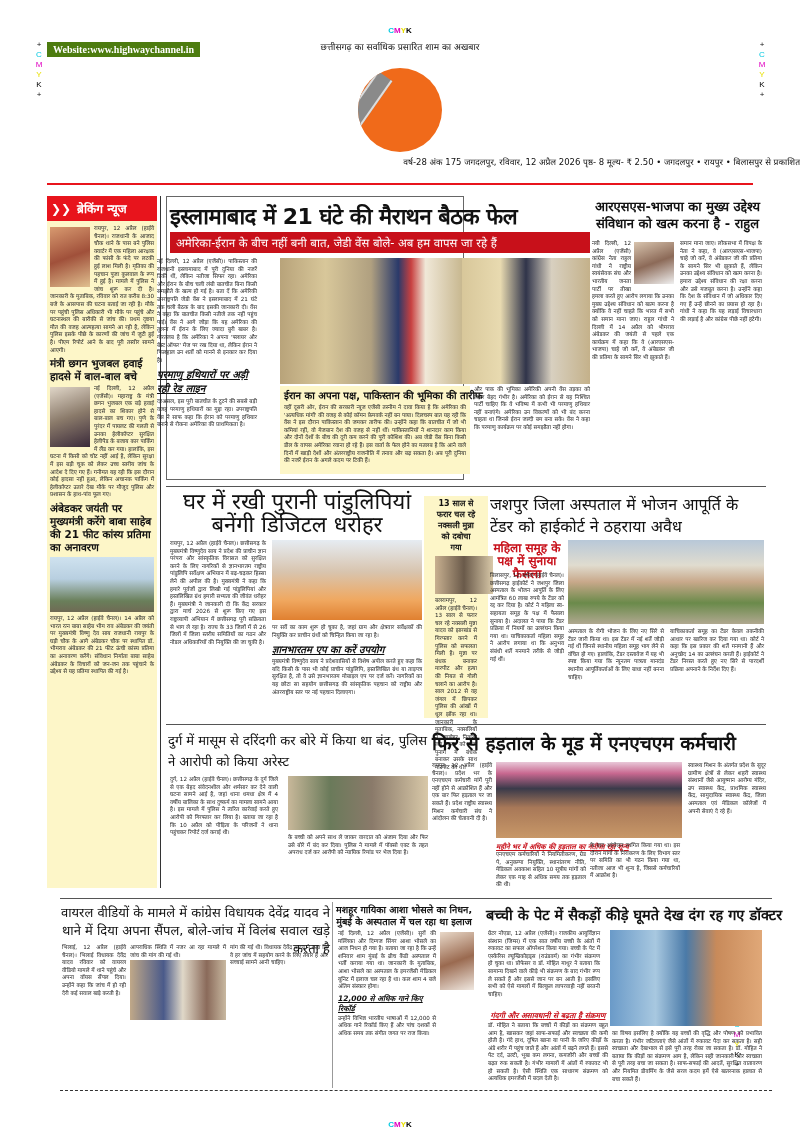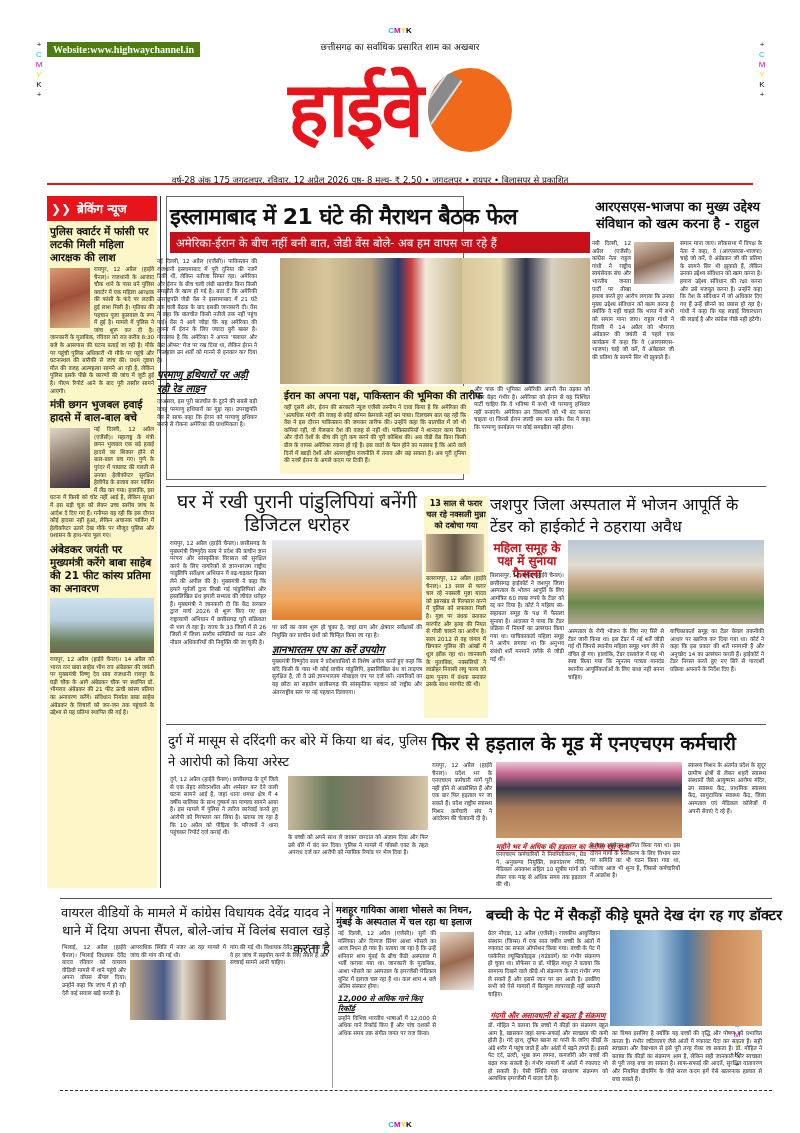--- a/index.html
+++ b/index.html
@@ -7,21 +7,21 @@
   .reg { position: absolute; font-family: "Liberation Sans", sans-serif; font-size: 8px; line-height: 10px; text-align: center; width: 10px; }
   .c { color: #00c8e0; } .m { color: #e000c0; } .y { color: #e8e000; } .k { color: #000; }
   .cmyk-top { position: absolute; top: 26px; left: 0; width: 800px; text-align: center; font-size: 8px; font-weight: bold; font-family: "Liberation Sans", sans-serif; }
   .cmyk-bot { position: absolute; top: 1120px; left: 0; width: 800px; text-align: center; font-size: 8px; font-weight: bold; font-family: "Liberation Sans", sans-serif; }
   .tagline { position: absolute; top: 40px; left: 0; width: 800px; text-align: center; font-size: 9px; }
   .website { position: absolute; top: 42px; left: 47px; background: #4d7c0f; color: #fff; font-family: "Liberation Serif", serif; font-size: 10px; font-weight: bold; padding: 2px 6px; }
   .masthead { position: absolute; top: 60px; left: 0; width: 800px; height: 100px; display: flex; justify-content: center; align-items: center; gap: 6px; }
   .masthead .word { font-size: 76px; font-weight: bold; color: #e8141c; font-family: "DejaVu Sans", sans-serif; letter-spacing: -2px; line-height: 1; }
   .logo-circle { width: 84px; height: 84px; border-radius: 50%; background: #f06a1a; position: relative; overflow: hidden; }
   .logo-road { position: absolute; left: 18px; top: 8px; width: 18px; height: 92px; background: #8a8a8a; transform: rotate(35deg); transform-origin: top center; border-left: 2px solid #ddd; border-right: 2px solid #ddd; }
-  .dateline { position: absolute; top: 174px; left: 0; width: 740px; text-align: center; font-size: 8.5px; }
+  .dateline { position: absolute; top: 156px; left: 0; width: 800px; text-align: right; font-size: 8.5px; }
   .redrule { position: absolute; top: 183px; left: 47px; width: 706px; height: 2px; background: #e8141c; }
 
   .col-left { position: absolute; top: 196px; left: 47px; width: 110px; height: 692px; background: #fdf6c8; padding: 0 3px; }
   .breaking { background: #e8141c; color: #fff; font-size: 12px; font-weight: bold; padding: 4px 4px; margin: 0 -3px 4px -3px; }
   .breaking .arrows { margin-right: 6px; }
   .lhead { font-size: 10.5px; font-weight: bold; line-height: 13px; margin: 3px 0 2px; }
   .body { font-size: 5.6px; line-height: 7.6px; text-align: justify; color: #222; }
   .photo { background: linear-gradient(135deg, #b98a6a, #6e4a3a 60%, #c9a58c); }
   .lphoto1 { float: left; width: 40px; height: 60px; margin: 2px 4px 2px 0; background: linear-gradient(160deg,#d89a70,#a0503a 50%,#e0c090); }
   .lphoto2 { float: left; width: 40px; height: 60px; margin: 2px 4px 2px 0; background: linear-gradient(160deg,#e0d6c8,#8a7a6a 50%,#3a2a3a); }
@@ -39,27 +39,27 @@
   .lead-col3 { position: absolute; top: 386px; left: 474px; width: 116px; }
   .subhead-ul { font-size: 10px; font-weight: bold; font-style: italic; text-decoration: underline; margin: 4px 0 2px; line-height: 14px; }
 
   .rahul-title { position: absolute; top: 198px; left: 590px; width: 175px; font-size: 13px; font-weight: bold; line-height: 17px; text-align: center; }
   .rahul-c1 { position: absolute; top: 240px; left: 592px; width: 82px; }
   .rahul-c2 { position: absolute; top: 240px; left: 680px; width: 82px; }
   .rahul-photo { float: right; width: 40px; height: 42px; margin: 2px 0 2px 3px; background: linear-gradient(160deg,#d8c4ae,#8c6a58 50%,#f0f0f0); }
 
   .hrule { position: absolute; height: 1px; background: #555; }
 
-  .manu-title { position: absolute; top: 490px; left: 168px; width: 258px; text-align: center; font-size: 19px; line-height: 23px; }
+  .manu-title { position: absolute; top: 490px; left: 168px; width: 258px; text-align: center; font-size: 22px; line-height: 23px; }
   .manu-c1 { position: absolute; top: 540px; left: 170px; width: 96px; }
   .manu-photo { position: absolute; top: 540px; left: 272px; width: 150px; height: 80px; background: linear-gradient(180deg,#e6ecf2 0%,#d8c4ae 40%,#f0a860 75%,#e08030 100%); }
   .manu-c2 { position: absolute; top: 624px; left: 272px; width: 150px; }
   .manu-sub { font-size: 10px; font-style: italic; font-weight: bold; text-decoration: underline; margin: 3px 0 2px; }
 
-  .naxal-box { position: absolute; top: 496px; left: 424px; width: 64px; height: 222px; background: #fdf6c8; padding: 2px 2px; }
+  .naxal-box { position: absolute; top: 496px; left: 424px; width: 64px; height: 222px; background: #fdf6c8; padding: 2px 11px; }
   .naxal-title { font-size: 8px; font-weight: bold; line-height: 11px; text-align: center; }
   .naxal-photo { width: 58px; height: 38px; margin: 3px 0; background: linear-gradient(90deg,#c8b090,#6a5a4a 50%,#d8c8a8); }
 
   .jash-title { position: absolute; top: 494px; left: 490px; width: 270px; font-size: 16px; line-height: 22px; }
   .jash-sub { position: absolute; top: 542px; left: 490px; width: 74px; color: #c8101a; font-size: 12px; font-weight: bold; text-align: center; line-height: 13px; }
   .jash-c1 { position: absolute; top: 572px; left: 490px; width: 74px; }
   .jash-photo { position: absolute; top: 540px; left: 568px; width: 196px; height: 84px; background: linear-gradient(180deg,#b8c8d8 0%,#e0dccf 30%,#c8a88a 50%,#6a8a4a 75%,#b0a890 100%); }
   .jash-c2 { position: absolute; top: 628px; left: 568px; width: 96px; }
   .jash-c3b { position: absolute; top: 628px; left: 670px; width: 94px; }
 
@@ -103,31 +103,29 @@
 <div class="cmyk-top"><span class="c">C</span><span class="m">M</span><span class="y">Y</span><span class="k">K</span></div>
 <div class="reg" style="top:40px;left:34px;">+<br><span class="c">C</span><br><span class="m">M</span><br><span class="y">Y</span><br><span class="k">K</span><br>+</div>
 <div class="reg" style="top:40px;left:757px;">+<br><span class="c">C</span><br><span class="m">M</span><br><span class="y">Y</span><br><span class="k">K</span><br>+</div>
 <div class="reg" style="top:540px;left:58px;">+<br><span class="c">C</span><br><span class="m">M</span><br><span class="y">Y</span><br><span class="k">K</span><br>+</div>
 <div class="reg" style="top:1010px;left:732px;">+<br><span class="c">C</span><br><span class="m">M</span><br><span class="y">Y</span><br><span class="k">K</span><br>+</div>
 <div class="cmyk-bot"><span class="c">C</span><span class="m">M</span><span class="y">Y</span><span class="k">K</span></div>
 
 <div class="tagline">छत्तीसगढ़ का सर्वाधिक प्रसारित शाम का अखबार</div>
 <div class="website">Website:www.highwaychannel.in</div>
 <div class="masthead">
-  <span class="word">हाईवे</span>
   <div class="logo-circle">
       <div class="logo-road"></div>
     </div>
 </div>
 <div class="dateline">वर्ष-28 अंक 175 जगदलपुर, रविवार, 12 अप्रैल 2026 पृष्ठ- 8     मूल्य- ₹ 2.50 •  जगदलपुर • रायपुर • बिलासपुर से प्रकाशित</div>
 <div class="redrule"></div>
 
 <div class="col-left">
   <div class="breaking"><span class="arrows">❯❯</span><span>ब्रेकिंग न्यूज</span></div>
-  <div class="lhead">पुलिस क्वार्टर में फांसी पर लटकी मिली महिला आरक्षक की लाश</div>
   <div class="body"><div class="lphoto1 photo"></div><span>रायपुर, 12 अप्रैल (हाईवे चैनल)। राजधानी के आजाद चौक थाने के पास बने पुलिस क्वार्टर में एक महिला आरक्षक की फांसी के फंदे पर लटकी हुई लाश मिली है। मृतिका की पहचान पूजा कुलवाल के रूप में हुई है। मामले में पुलिस ने जांच शुरू कर दी है। जानकारी के मुताबिक, रविवार को रात करीब 8:30 बजे के आसपास की घटना बताई जा रही है। मौके पर पहुंची पुलिस अधिकारी भी मौके पर पहुंचे और घटनास्थल की बारीकी से जांच की। प्रथम दृष्टया मौत की वजह आत्महत्या सामने आ रही है, लेकिन पुलिस इसके पीछे के कारणों की जांच में जुटी हुई है। पीएम रिपोर्ट आने के बाद पूरी तस्वीर सामने आएगी।</span></div>
   <div class="lhead">मंत्री छगन भुजबल हवाई हादसे में बाल-बाल बचे</div>
   <div class="body"><div class="lphoto2"></div><span>नई दिल्ली, 12 अप्रैल (एजेंसी)। महाराष्ट्र के मंत्री छगन भुजबल एक बड़े हवाई हादसे का शिकार होने से बाल-बाल बच गए। पुणे के पुरंदर में पायलट की गलती से उनका हेलीकॉप्टर सुरक्षित हेलीपैड के बजाय कार पार्किंग में लैंड कर गया। हालांकि, इस घटना में किसी को चोट नहीं आई है, लेकिन सुरक्षा में इस बड़ी चूक को लेकर उच्च स्तरीय जांच के आदेश दे दिए गए हैं। गनीमत यह रही कि इस दौरान कोई हादसा नहीं हुआ, लेकिन अचानक पार्किंग में हेलीकॉप्टर उतारे देख मौके पर मौजूद पुलिस और प्रशासन के हाथ-पांव फूल गए।</span></div>
   <div class="lhead">अंबेडकर जयंती पर मुख्यमंत्री करेंगे बाबा साहेब की 21 फीट कांस्य प्रतिमा का अनावरण</div>
   <div class="lphoto3"></div>
   <div class="body">रायपुर, 12 अप्रैल (हाईवे चैनल)। 14 अप्रैल को भारत रत्न बाबा साहेब भीम राव अंबेडकर की जयंती पर मुख्यमंत्री विष्णु देव साय राजधानी रायपुर के घड़ी चौक के आगे अंबेडकर चौक पर स्थापित डॉ. भीमराव अंबेडकर की 21 फीट ऊंची कांस्य प्रतिमा का अनावरण करेंगे। संविधान निर्माता बाबा साहेब अंबेडकर के विचारों को जन-जन तक पहुंचाने के उद्देश्य से यह प्रतिमा स्थापित की गई है।</div>
 </div>
 <div class="vline"></div>
 
 <div class="lead-box"></div>

